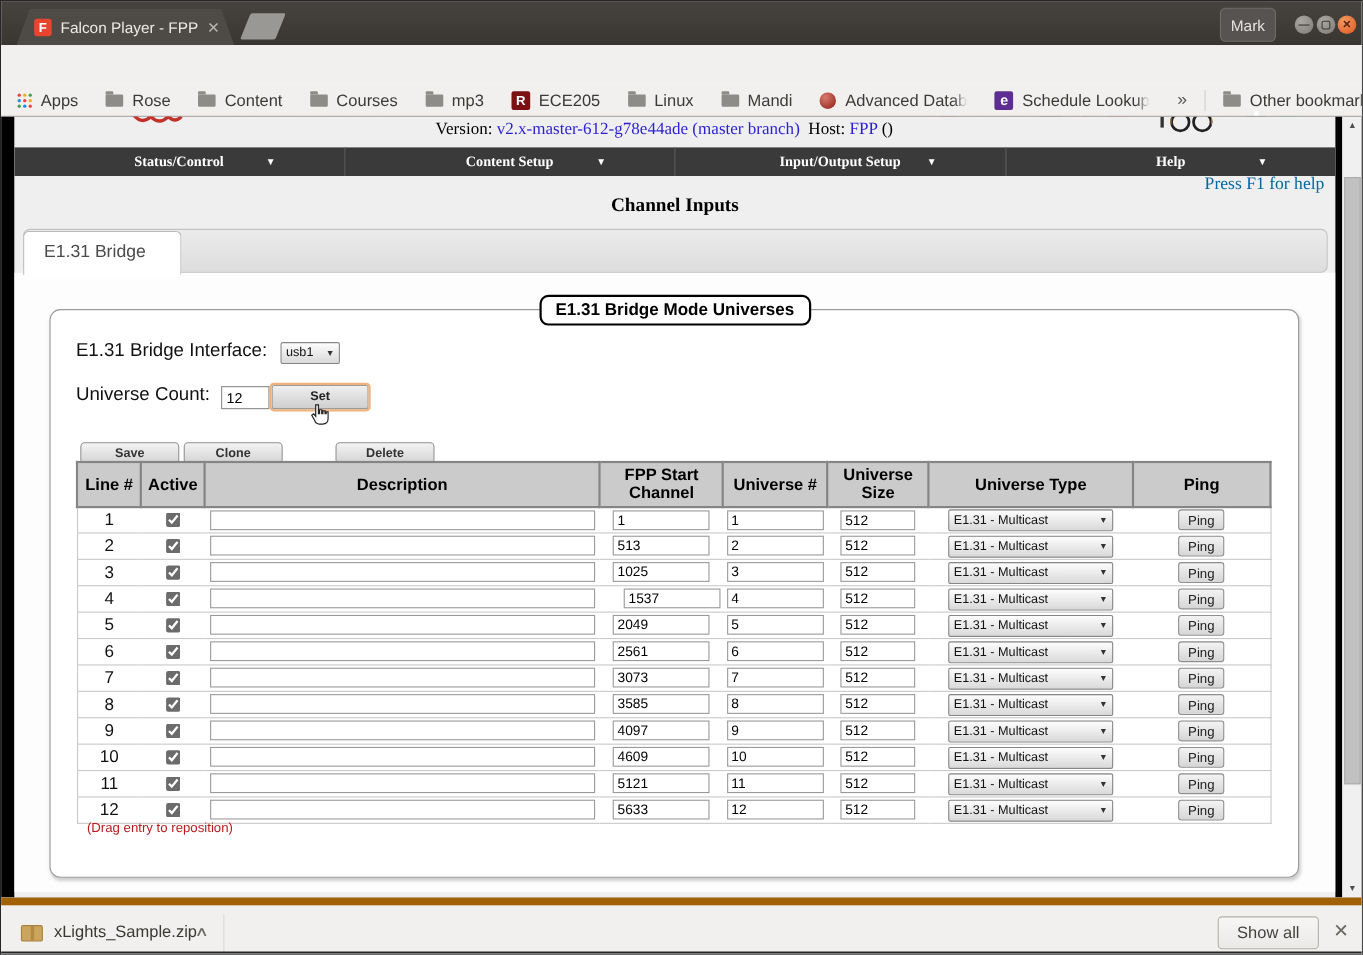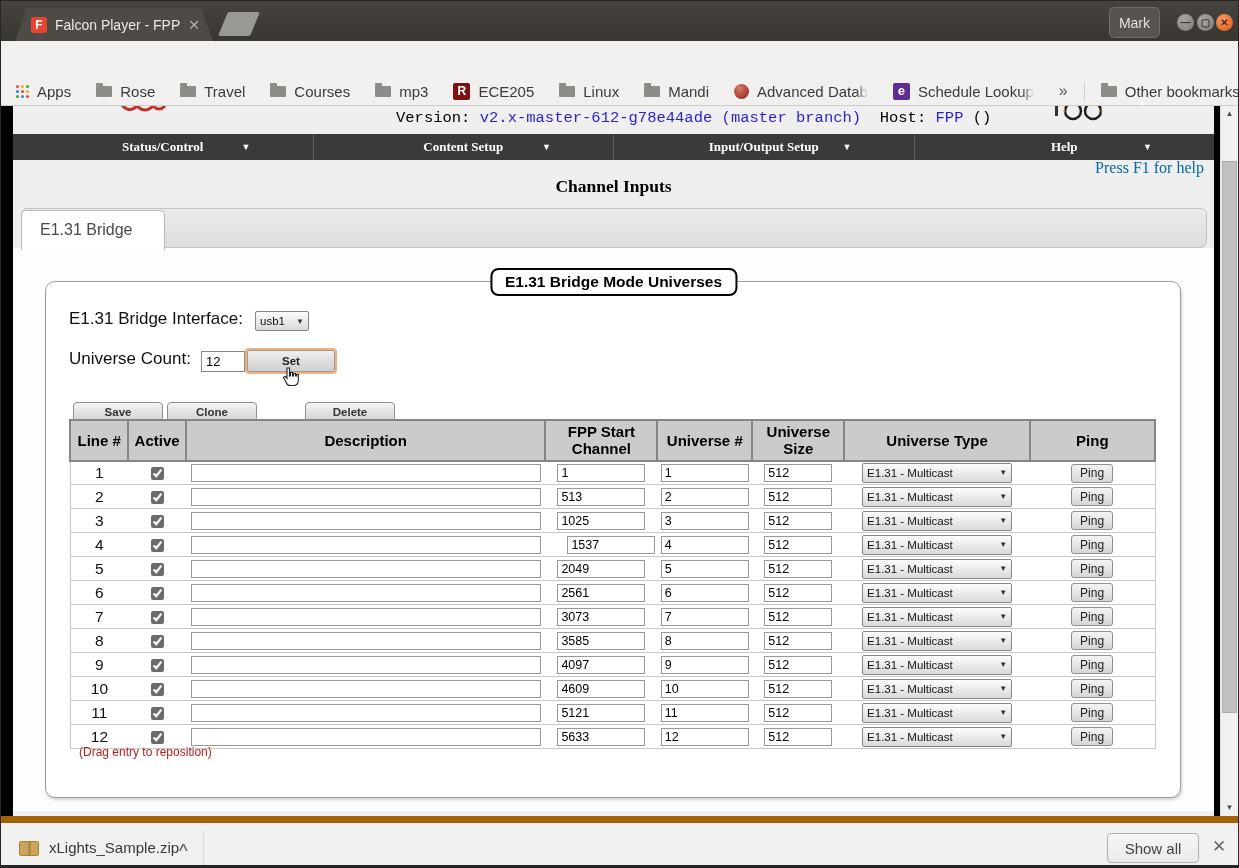--- a/index.html
+++ b/index.html
@@ -67,21 +67,21 @@
 
 
 .viewport { position:absolute; top:105px; left:0; width:100%; height:710px; background:#000; }
 .pagecontent { position:absolute; left:12px; top:0; width:1201px; height:710px; background:#efefef; font-family:"Liberation Serif",serif; overflow:hidden; }
 .scrollbar { position:absolute; right:0; top:0; width:18px; height:710px; background:#f0f0f0; border-left:1px solid #dcdcdc; }
 .sb-arrow { position:absolute; left:0; width:17px; height:16px; color:#4f4f4f; font-size:8px; text-align:center; line-height:16px; }
 .sb-arrow.down { bottom:0; }
 .sb-thumb { position:absolute; top:55px; left:1px; width:15px; height:552px; background:#c1c1c1; border:1px solid #ababab; }
 
 .fpp-header { position:absolute; top:0; left:0; width:100%; height:28px; overflow:hidden; }
-.version-line { position:absolute; left:383px; top:3px; font-size:15.5px; white-space:nowrap; color:#000;font-family:Liberation Mono, monospace; }
+.version-line { position:absolute; left:383px; top:3px; font-size:15.5px; white-space:nowrap; color:#000; }
 .version-line .lnk { color:#2a1fd4; }
 .logo-frag { position:absolute; top:-4px; }
 
 .fpp-nav { position:absolute; top:28px; left:0; width:100%; height:26px; background:#3a3a3a; display:flex; }
 .nav-item { flex:1; position:relative; display:flex; align-items:center; justify-content:center; color:#fff; font:bold 13px "Liberation Serif",serif; border-right:1px solid #5b5b5b; cursor:default; }
 .nav-item:last-child { border-right:none; }
 .nav-caret { position:absolute; right:62px; top:8px; font-size:9px; color:#fff; }
 
 .press-f1 { position:absolute; top:53px; right:10px; font-size:16px; color:#0369a1; }
 .page-title { position:absolute; top:70px; left:0; width:100%; text-align:center; font:bold 17.5px "Liberation Serif",serif; color:#000; }
@@ -177,21 +177,21 @@
         <span class="bm">
           <span class="bmicon-apps-grid"></span>
           <span>Apps</span>
         </span>
         <span class="bm">
           <span class="bmicon-folder"></span>
           <span>Rose</span>
         </span>
         <span class="bm">
           <span class="bmicon-folder"></span>
-          <span>Travel</span>
+          <span>Content</span>
         </span>
         <span class="bm">
           <span class="bmicon-folder"></span>
           <span>Courses</span>
         </span>
         <span class="bm">
           <span class="bmicon-folder"></span>
           <span>mp3</span>
         </span>
         <span class="bm">

